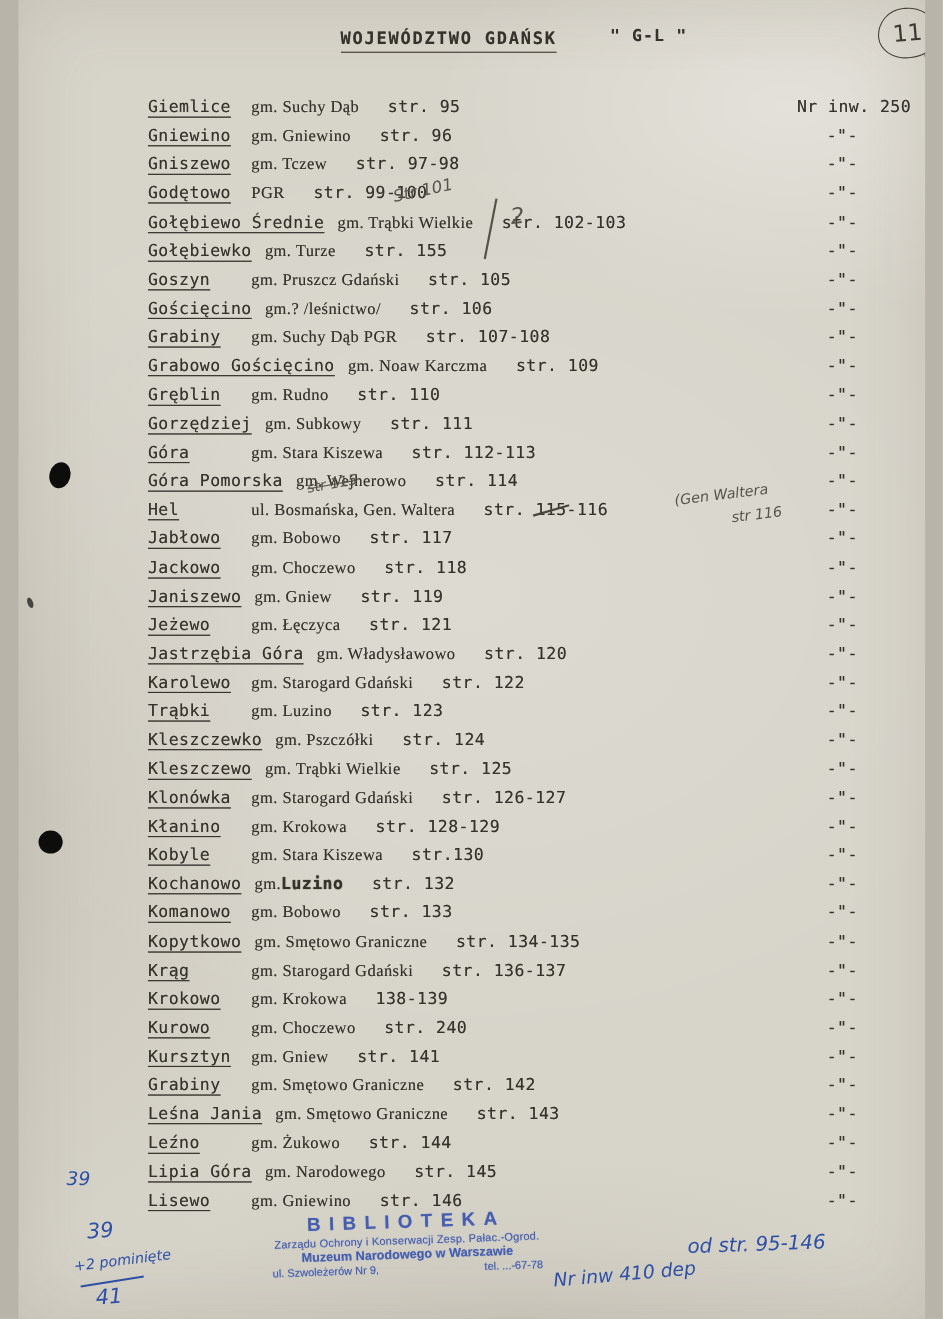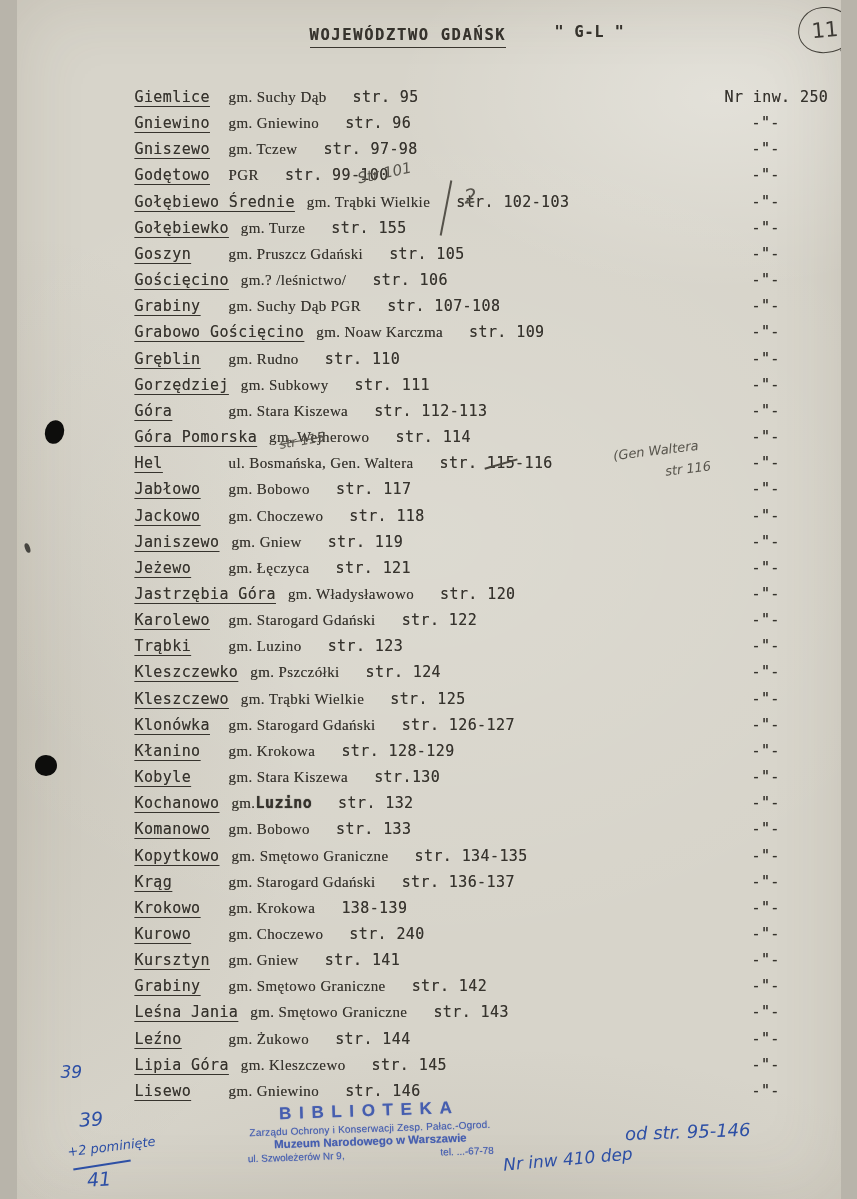--- a/index.html
+++ b/index.html
@@ -130,21 +130,21 @@
       <div class="row"><span class="name">Kochanowo</span><span class="mid">gm.</span><span class="mid-bold">Luzino</span><span class="pg"><span class="pg-pre">str. 132</span></span><span class="inv inv-ditto">-"-</span></div>
       <div class="row"><span class="name">Komanowo</span><span class="mid">gm. Bobowo</span><span class="pg"><span class="pg-pre">str. 133</span></span><span class="inv inv-ditto">-"-</span></div>
       <div class="row"><span class="name">Kopytkowo</span><span class="mid">gm. Smętowo Graniczne</span><span class="pg"><span class="pg-pre">str. 134-135</span></span><span class="inv inv-ditto">-"-</span></div>
       <div class="row"><span class="name">Krąg</span><span class="mid">gm. Starogard Gdański</span><span class="pg"><span class="pg-pre">str. 136-137</span></span><span class="inv inv-ditto">-"-</span></div>
       <div class="row"><span class="name">Krokowo</span><span class="mid">gm. Krokowa</span><span class="pg"><span class="pg-pre">138-139</span></span><span class="inv inv-ditto">-"-</span></div>
       <div class="row"><span class="name">Kurowo</span><span class="mid">gm. Choczewo</span><span class="pg"><span class="pg-pre">str. 240</span></span><span class="inv inv-ditto">-"-</span></div>
       <div class="row"><span class="name">Kursztyn</span><span class="mid">gm. Gniew</span><span class="pg"><span class="pg-pre">str. 141</span></span><span class="inv inv-ditto">-"-</span></div>
       <div class="row"><span class="name">Grabiny</span><span class="mid">gm. Smętowo Graniczne</span><span class="pg"><span class="pg-pre">str. 142</span></span><span class="inv inv-ditto">-"-</span></div>
       <div class="row"><span class="name">Leśna Jania</span><span class="mid">gm. Smętowo Graniczne</span><span class="pg"><span class="pg-pre">str. 143</span></span><span class="inv inv-ditto">-"-</span></div>
       <div class="row"><span class="name">Leźno</span><span class="mid">gm. Żukowo</span><span class="pg"><span class="pg-pre">str. 144</span></span><span class="inv inv-ditto">-"-</span></div>
-      <div class="row"><span class="name">Lipia Góra</span><span class="mid">gm. Kleszczewo</span><span class="pg"><span class="pg-pre">str. 145</span></span><span class="inv inv-ditto">-"-</span></div>
+      <div class="row"><span class="name">Lipia Góra</span><span class="mid">gm. Narodowego</span><span class="pg"><span class="pg-pre">str. 145</span></span><span class="inv inv-ditto">-"-</span></div>
       <div class="row"><span class="name">Lisewo</span><span class="mid">gm. Gniewino</span><span class="pg"><span class="pg-pre">str. 146</span></span><span class="inv inv-ditto">-"-</span></div>
     </div>
 
   <div class="hand" style="left:340px;top:164px;font-size:15px;transform:rotate(-12deg);">Str 101</div>
   <div class="hand" style="left:447px;top:184px;font-size:20px;transform:rotate(-6deg);">2</div>
   <div class="hand" style="left:830px;top:179px;font-size:15px;color:#5a6470;">+1</div>
   <div class="hand strike-through" style="left:262px;top:433px;font-size:13px;transform:rotate(-10deg);">str 115</div>
   <div class="hand" style="left:596px;top:443px;font-size:13px;transform:rotate(-7deg);">(Gen Waltera</div>
   <div class="hand" style="left:648px;top:461px;font-size:13px;transform:rotate(-7deg);">str 116</div>
   <div class="hand" style="left:834px;top:444px;font-size:15px;color:#5a6470;">+1</div>

